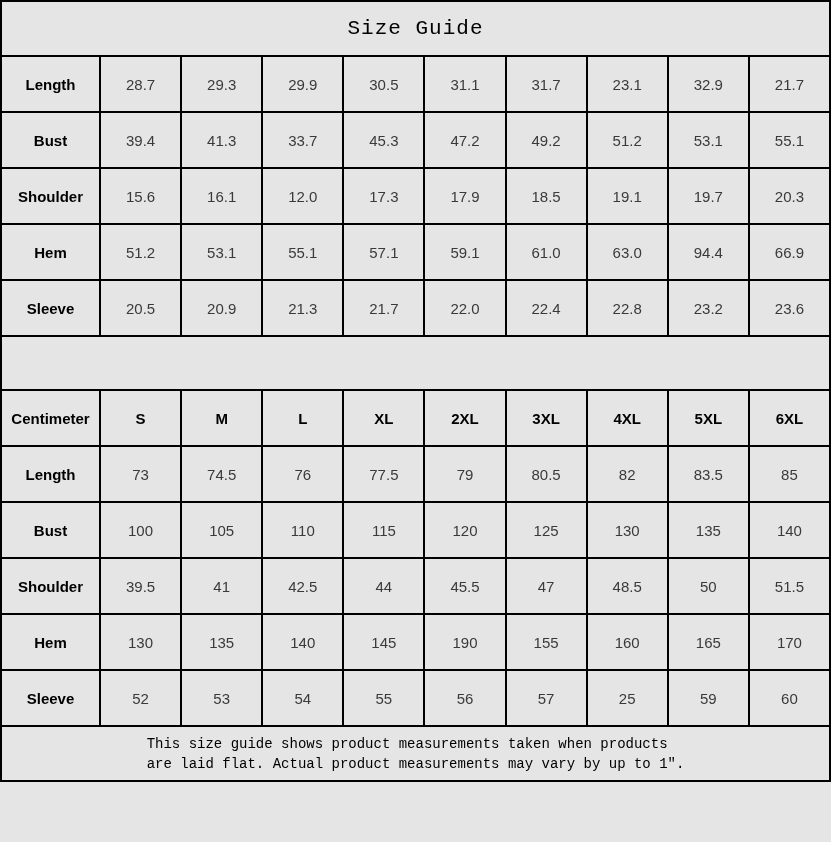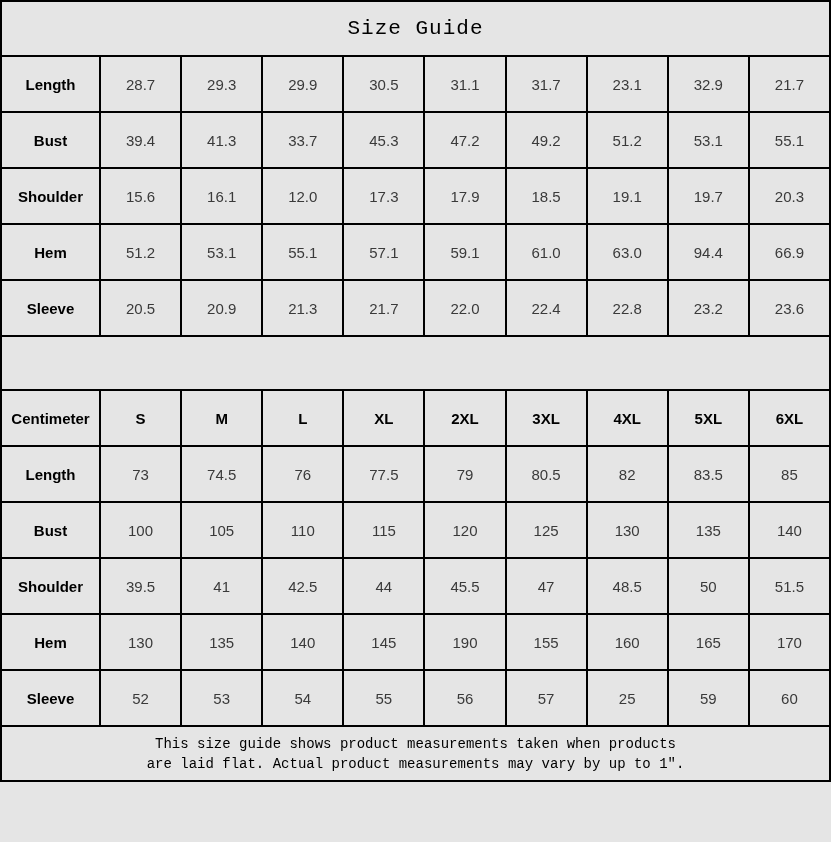--- a/index.html
+++ b/index.html
@@ -52,21 +52,21 @@
     height: 52px;
   }
   .footer-row td {
     height: 53px;
     font-family: "Liberation Mono", "DejaVu Sans Mono", monospace;
     font-size: 14px;
     color: #000000;
   }
   .footer-note {
     display: inline-block;
-    text-align: center;
+    text-align: left;
     line-height: 20px;
     white-space: nowrap;
   }
 </style>
 </head>
 <body>
 
 <div class="page">
   <table class="size-guide">
     <colgroup>

